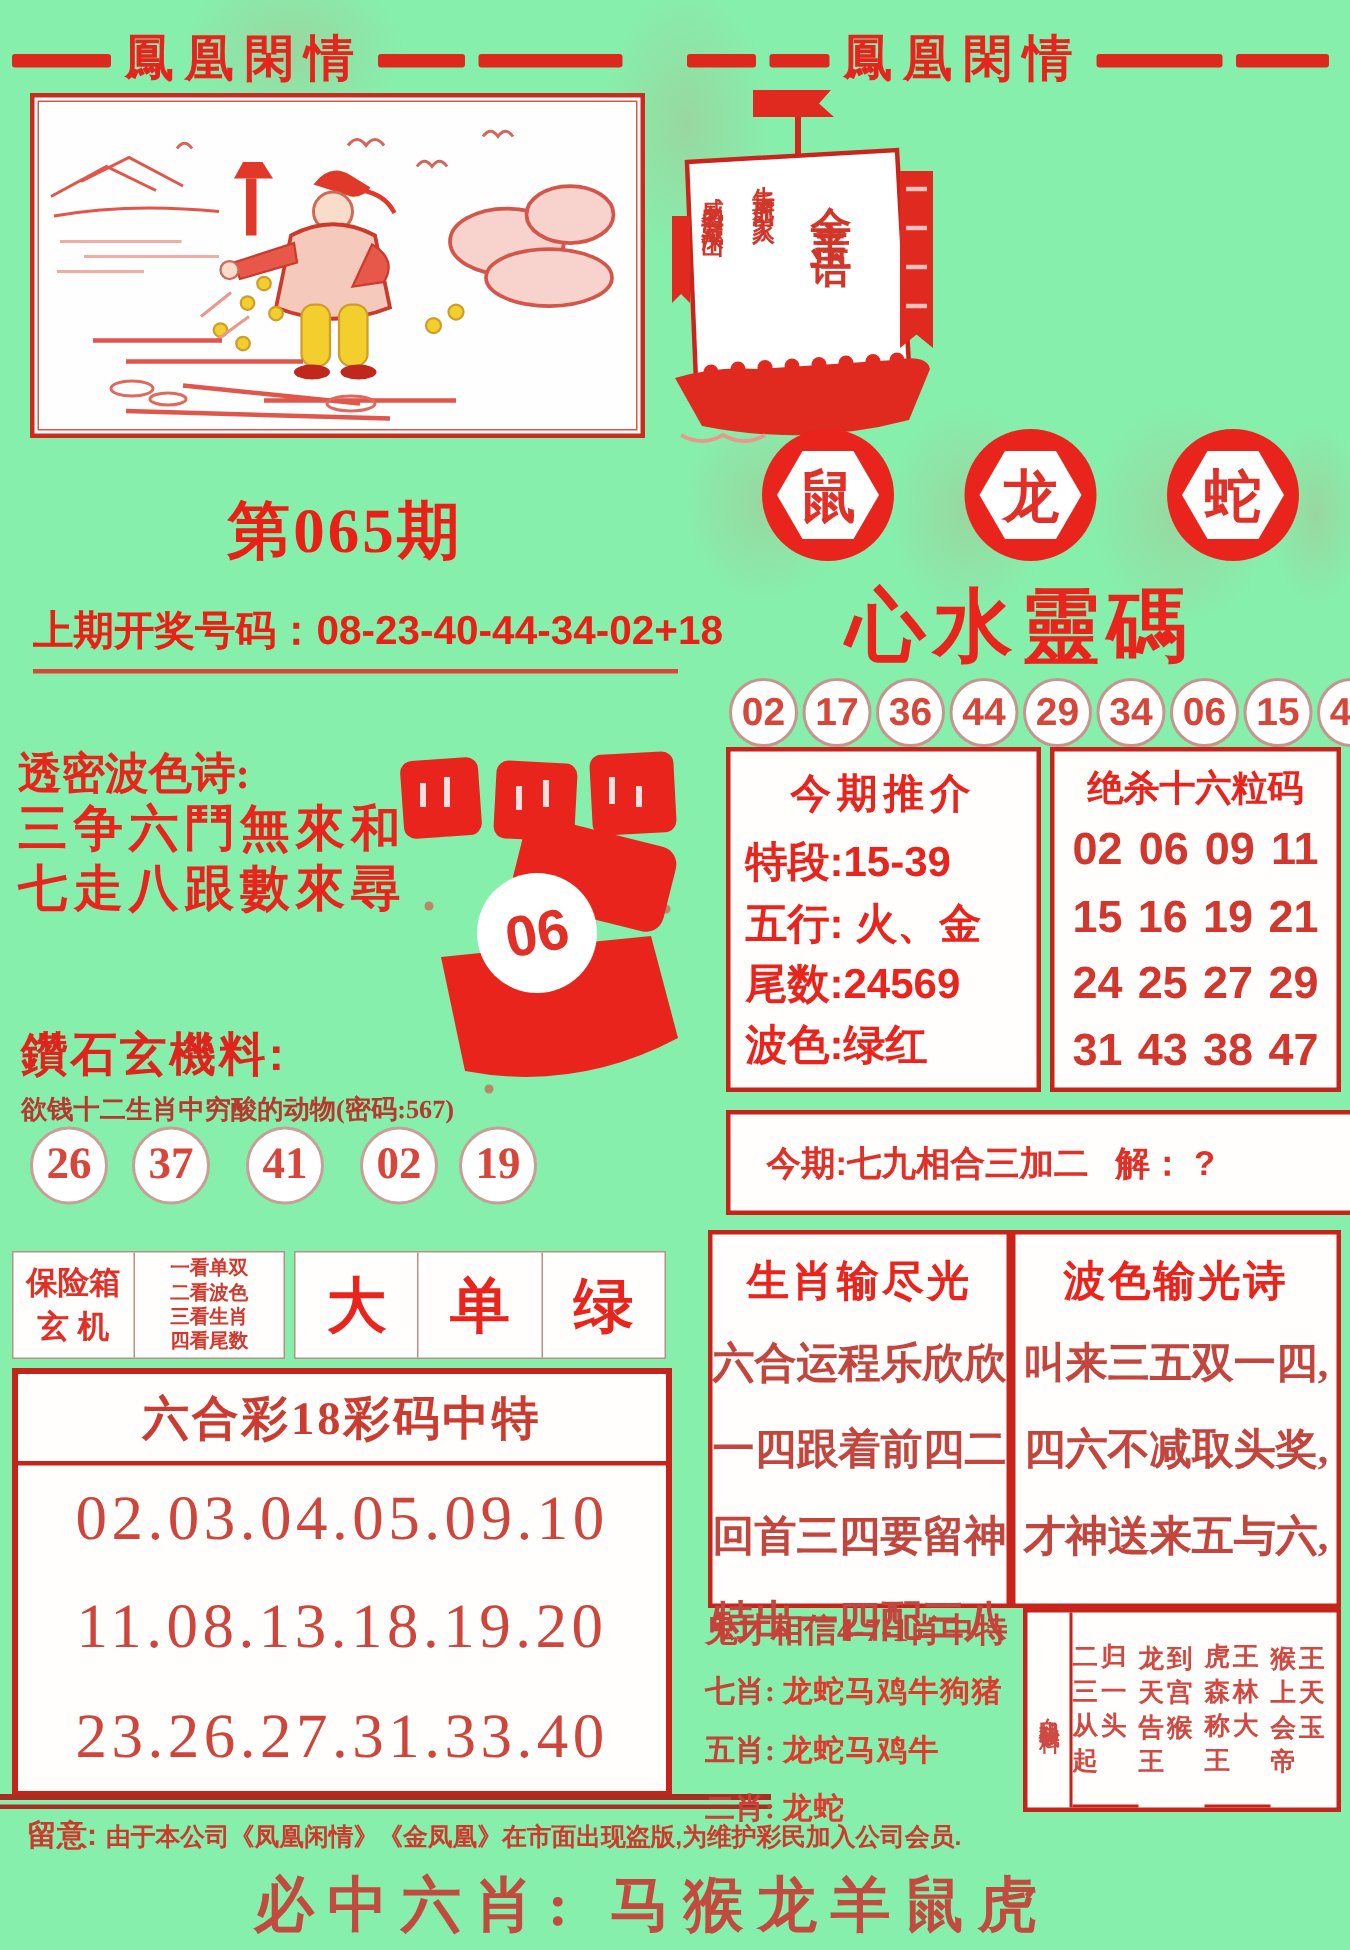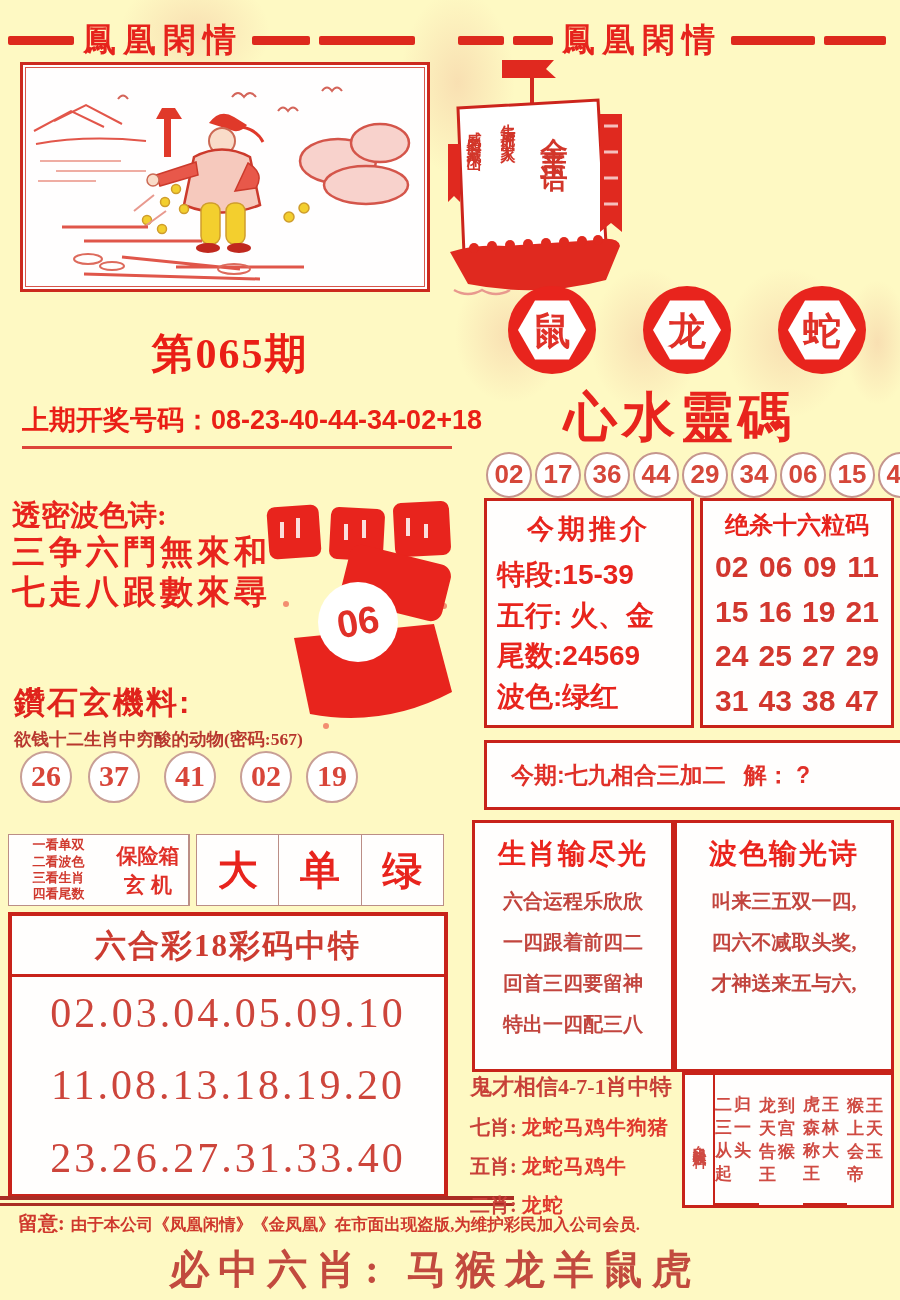--- a/index.html
+++ b/index.html
@@ -1,16 +1,16 @@
 <!DOCTYPE html>
 <html><head>
 <meta charset="utf-8">
 <style>
   html,body{margin:0;padding:0;background:#e9e6e2;}
-  #page{position:relative;width:900px;height:1300px;background:#fef9c3;overflow:hidden;
+  #page{position:relative;width:900px;height:1300px;background:#86efac;overflow:hidden;
         font-family:"Liberation Sans",sans-serif;margin:0 auto;}
   .abs{position:absolute;}
   .smudge{position:absolute;border-radius:50%;
     background:radial-gradient(closest-side,rgba(226,122,110,.20),rgba(226,122,110,0));}
   
   .hdr{position:absolute;top:24px;display:flex;align-items:center;gap:9px;}
   .hdr .dash{height:9px;background:#dd291d;border-radius:2px;}
   .hdr .t{font-family:"Liberation Serif",serif;font-weight:bold;color:#e6231c;
           font-size:33px;letter-spacing:7px;white-space:nowrap;line-height:1;}
   
@@ -44,21 +44,21 @@
   .rescell + .rescell{border-left:1px solid #bb8e86;}
   
   #box18{left:8px;top:912px;width:432px;height:278px;border:4px solid #c8231a;background:#fffefd;
     display:flex;flex-direction:column;}
   #box18 .hd{font-family:"Liberation Serif",serif;font-weight:bold;font-size:31px;color:#cc3b30;
     text-align:center;padding:9px 0 7px;border-bottom:3px solid #c8231a;letter-spacing:2px;}
   #box18 .rows{flex:1;display:flex;flex-direction:column;justify-content:space-around;align-items:center;}
   #box18 .nrow{font-family:"Liberation Serif",serif;font-size:42px;color:#cd453b;letter-spacing:3px;white-space:nowrap;}
   
   #dbl-line{left:0;top:1196px;width:514px;height:3px;border-top:4px solid #aa2d24;border-bottom:3px solid #aa2d24;}
-  #notice{left:18px;top:1210px;width:740px;font-family:Liberation Serif, serif;font-size:16.5px;
+  #notice{left:18px;top:1210px;width:740px;font-family:Liberation Sans, sans-serif;font-size:16.5px;
     color:#cf382d;font-weight:bold;}
   #notice .lbl{font-size:20px;margin-right:6px;}
   #final-line{left:130px;top:1242px;width:610px;text-align:center;font-family:"Liberation Serif",serif;
     font-weight:bold;font-size:40px;color:#c24a3e;letter-spacing:9px;white-space:nowrap;}
   
   #ship{left:446px;top:56px;width:180px;height:240px;}
   .v-col{position:absolute;writing-mode:vertical-rl;text-orientation:upright;color:#d2362a;
     font-weight:bold;font-family:"Liberation Serif",serif;}
   #ship-col-left{left:18px;top:64px;font-size:15px;letter-spacing:4px;}
   #ship-col-mid{left:52px;top:56px;font-size:15px;letter-spacing:4px;}
@@ -85,21 +85,21 @@
   #kill16 .hd{text-align:center;font-weight:bold;font-size:24px;color:#e8241d;margin-top:8px;}
   #kill16 .krow{display:flex;justify-content:space-between;padding:0 12px;margin-top:7px;
     font-weight:bold;font-size:30px;color:#d2372e;line-height:1.25;}
   
   #riddle{left:484px;top:740px;width:404px;height:64px;border:3px solid #c8231a;background:#fffefd;
     display:flex;align-items:center;padding-left:24px;font-weight:bold;font-size:23px;color:#e03028;gap:18px;}
   
   .poembox{position:absolute;top:820px;height:246px;border:3px solid #c8231a;background:#fffefd;}
   .poembox .hd{font-family:"Liberation Serif",serif;font-weight:bold;font-size:28px;color:#ea241d;
     text-align:center;margin-top:12px;letter-spacing:2px;}
-  .poembox .ln{font-family:"Liberation Serif",serif;font-weight:bold;font-size:20px;color:#c2453e;
+  .poembox .ln{font-family:"Liberation Serif",serif;font-weight:bold;font-size:28px;color:#c2453e;
     text-align:center;line-height:2.05;}
   
   #guicai{left:470px;top:1072px;width:212px;}
   #guicai .hd{font-family:"Liberation Serif",serif;font-weight:bold;font-size:22px;color:#c84038;white-space:nowrap;}
   #guicai .grow{margin-top:12px;font-family:"Liberation Serif",serif;font-size:20px;white-space:nowrap;}
   #guicai .glabel{color:#c84038;font-weight:bold;}
   #guicai .gval{color:#e0392e;font-weight:bold;letter-spacing:1px;}
   
   #bxj{left:682px;top:1072px;width:206px;height:130px;border:3px solid #c8231a;display:flex;background:#fffefd;}
   #bxj-label{width:28px;border-right:2px solid #c8231a;writing-mode:vertical-rl;text-orientation:upright;
@@ -216,29 +216,29 @@
 
   <div id="diamond-title" class="abs">鑽石玄機料:</div>
   <div id="diamond-clue" class="abs">欲钱十二生肖中穷酸的动物(密码:567)</div>
   <span class="dnum" style="left:20px;">26</span>
   <span class="dnum" style="left:88px;">37</span>
   <span class="dnum" style="left:164px;">41</span>
   <span class="dnum" style="left:240px;">02</span>
   <span class="dnum" style="left:306px;">19</span>
 
   <div class="sbox" style="left:8px;width:180px;">
+    <div id="safe-label">
+      <span>保险箱</span>
+      <span>玄 机</span>
+    </div>
     <div id="safe-hints">
       <span>一看单双</span>
       <span>二看波色</span>
       <span>三看生肖</span>
       <span>四看尾数</span>
-    </div>
-    <div id="safe-label">
-      <span>保险箱</span>
-      <span>玄 机</span>
     </div>
   </div>
   <div class="sbox" style="left:196px;width:246px;">
     <div class="rescell">大</div>
     <div class="rescell">单</div>
     <div class="rescell">绿</div>
   </div>
 
   <div id="box18" class="abs">
     <div class="hd">六合彩18彩码中特</div>

